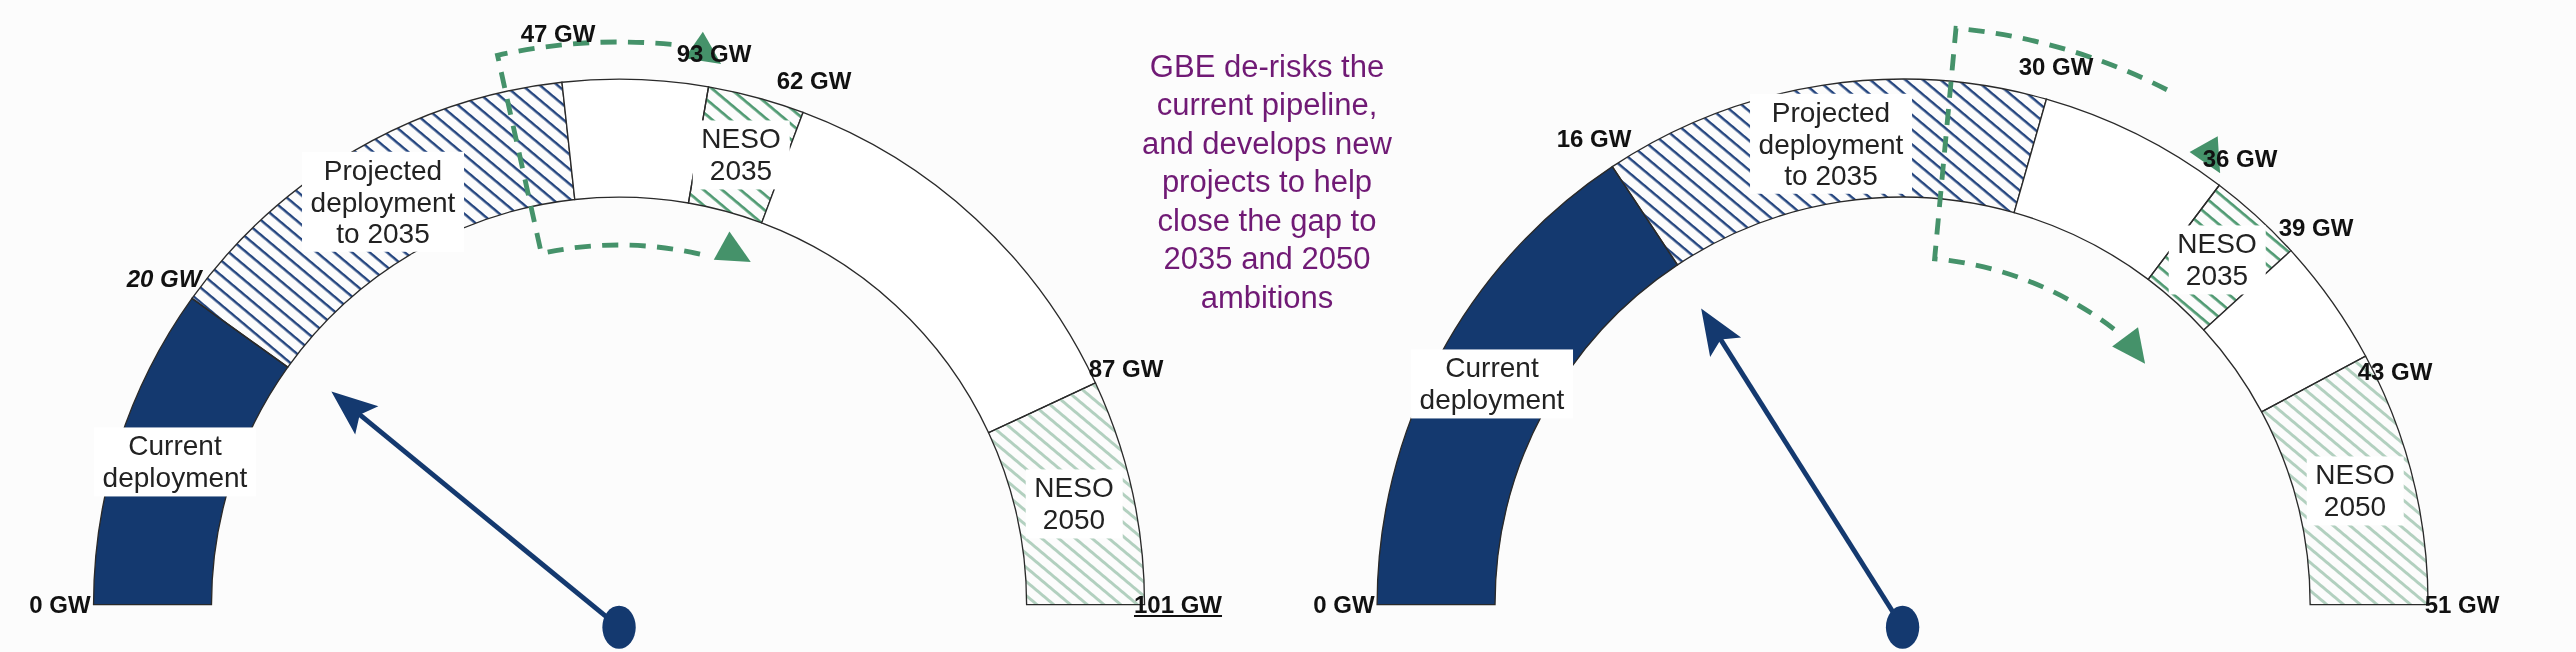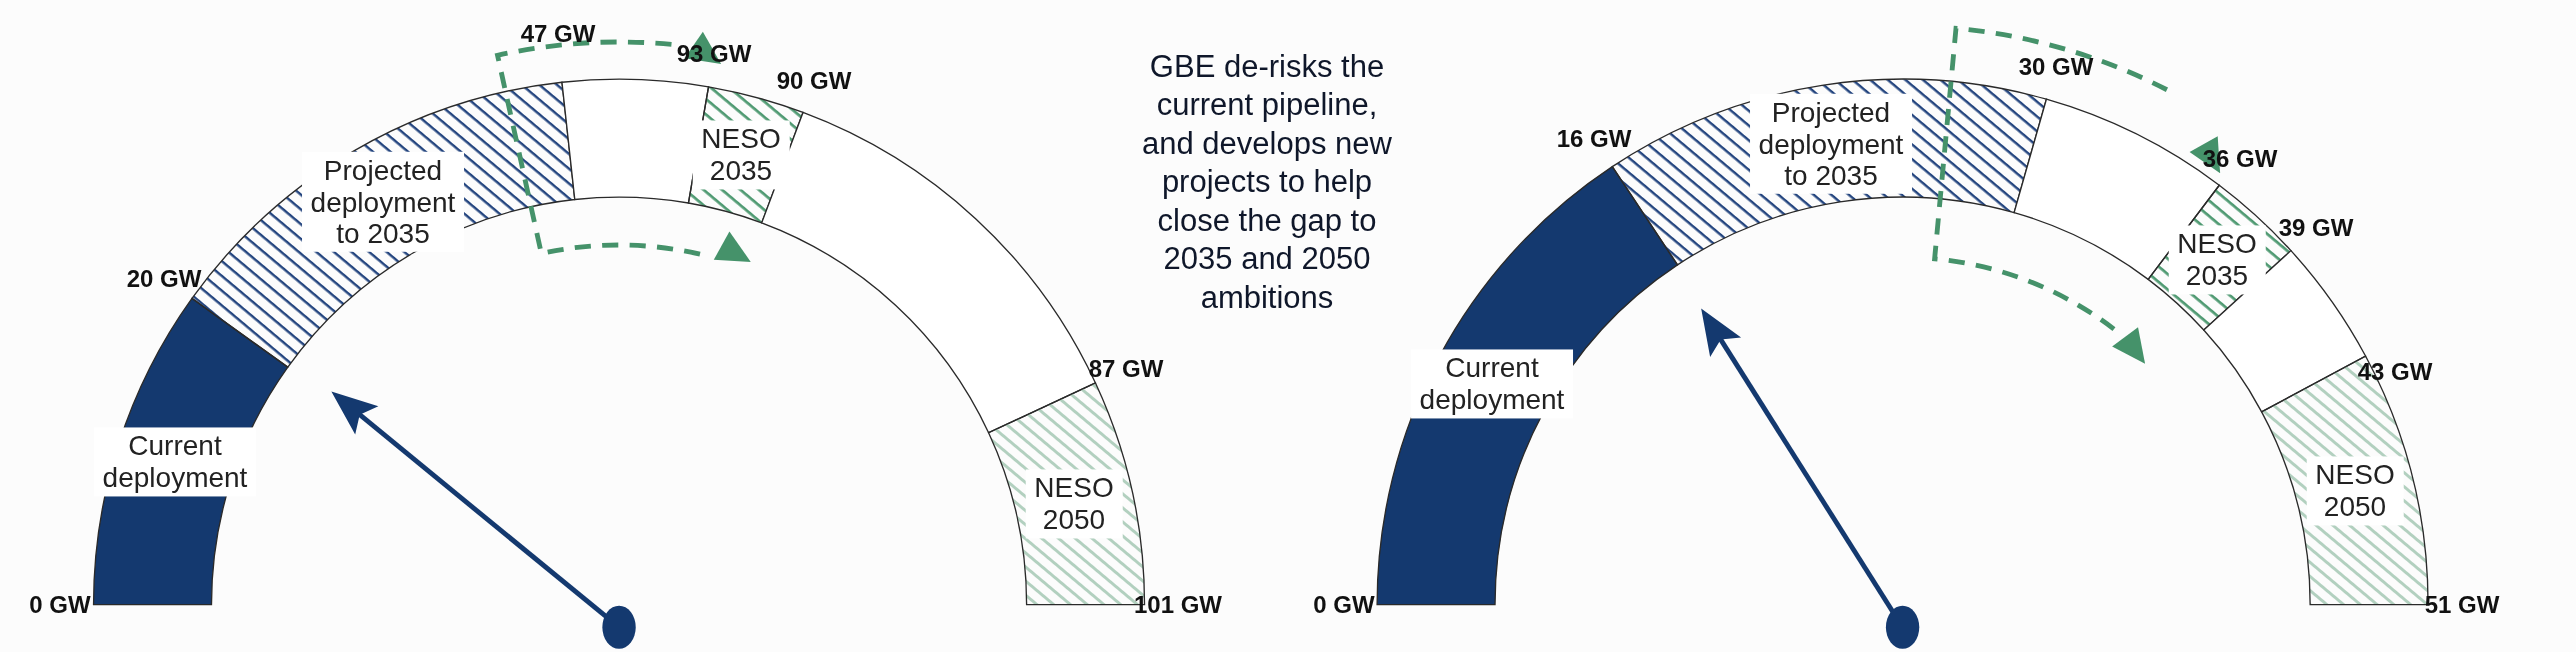--- a/index.html
+++ b/index.html
@@ -8,21 +8,21 @@
           font-family:"Liberation Sans", sans-serif;}
   #gauges{position:absolute;left:0;top:0;}
   #labels{position:absolute;left:0;top:0;width:100%;height:100%;pointer-events:none;}
   .tick-label{position:absolute;transform:translate(-50%,-50%);
       font-size:24px;font-weight:700;color:#111;white-space:pre;letter-spacing:0px;}
   .seg-label{position:absolute;transform:translate(-50%,-50%);
       font-size:28px;font-weight:400;color:#222;background:#ffffff;
       padding:3.2px 8.6px;text-align:center;line-height:1.12;white-space:pre-line;}
   .annotation{position:absolute;left:1267px;top:183px;transform:translate(-50%,-50%);
       width:345px;text-align:center;font-size:31px;line-height:1.24;font-weight:400;
-      color:#0f172a;white-space:pre-line;}
+      color:#701a75;white-space:pre-line;}
 </style>
 </head>
 <body>
 
 <div id="canvas">
   <svg id="gauges" width="2576" height="652" viewBox="0 0 4783 1211" xmlns="http://www.w3.org/2000/svg">
       <defs>
         <pattern id="pNavy" patternUnits="userSpaceOnUse" width="60" height="21" patternTransform="rotate(40)">
           <rect x="0" y="0" width="60" height="4.5" fill="#24457f"></rect>
         </pattern>
@@ -66,26 +66,26 @@
       <div class="seg-label" style="left: 175px; top: 462px;">Current
 deployment</div>
       <div class="seg-label" style="left: 383px; top: 202px;">Projected
 deployment
 to 2035</div>
       <div class="seg-label" style="left: 741px; top: 155px;">NESO
 2035</div>
       <div class="seg-label" style="left: 1074px; top: 504px;">NESO
 2050</div>
       <div class="tick-label" style="left: 60px; top: 605px;">0 GW</div>
-      <div class="tick-label" style="left: 164px; top: 279px;">20 GW</div>
+      <div class="tick-label" style="left: 164px; top: 279px; font-style: italic;">20 GW</div>
       <div class="tick-label" style="left: 558px; top: 34px; text-align: right;">47 GW</div>
       <div class="tick-label" style="left: 714px; top: 54px;">93 GW</div>
-      <div class="tick-label" style="left: 814px; top: 81px;">90 GW</div>
+      <div class="tick-label" style="left: 814px; top: 81px;">62 GW</div>
       <div class="tick-label" style="left: 1126px; top: 369px;">87 GW</div>
-      <div class="tick-label" style="left: 1178px; top: 605px;">101 GW</div>
+      <div class="tick-label" style="left: 1178px; top: 605px; text-decoration: underline;">101 GW</div>
       <div class="seg-label" style="left: 1492px; top: 384px;">Current
 deployment</div>
       <div class="seg-label" style="left: 1831px; top: 144px;">Projected
 deployment
 to 2035</div>
       <div class="seg-label" style="left: 2217px; top: 260px;">NESO
 2035</div>
       <div class="seg-label" style="left: 2355px; top: 491px;">NESO
 2050</div>
       <div class="tick-label" style="left: 1344px; top: 605px;">0 GW</div>

